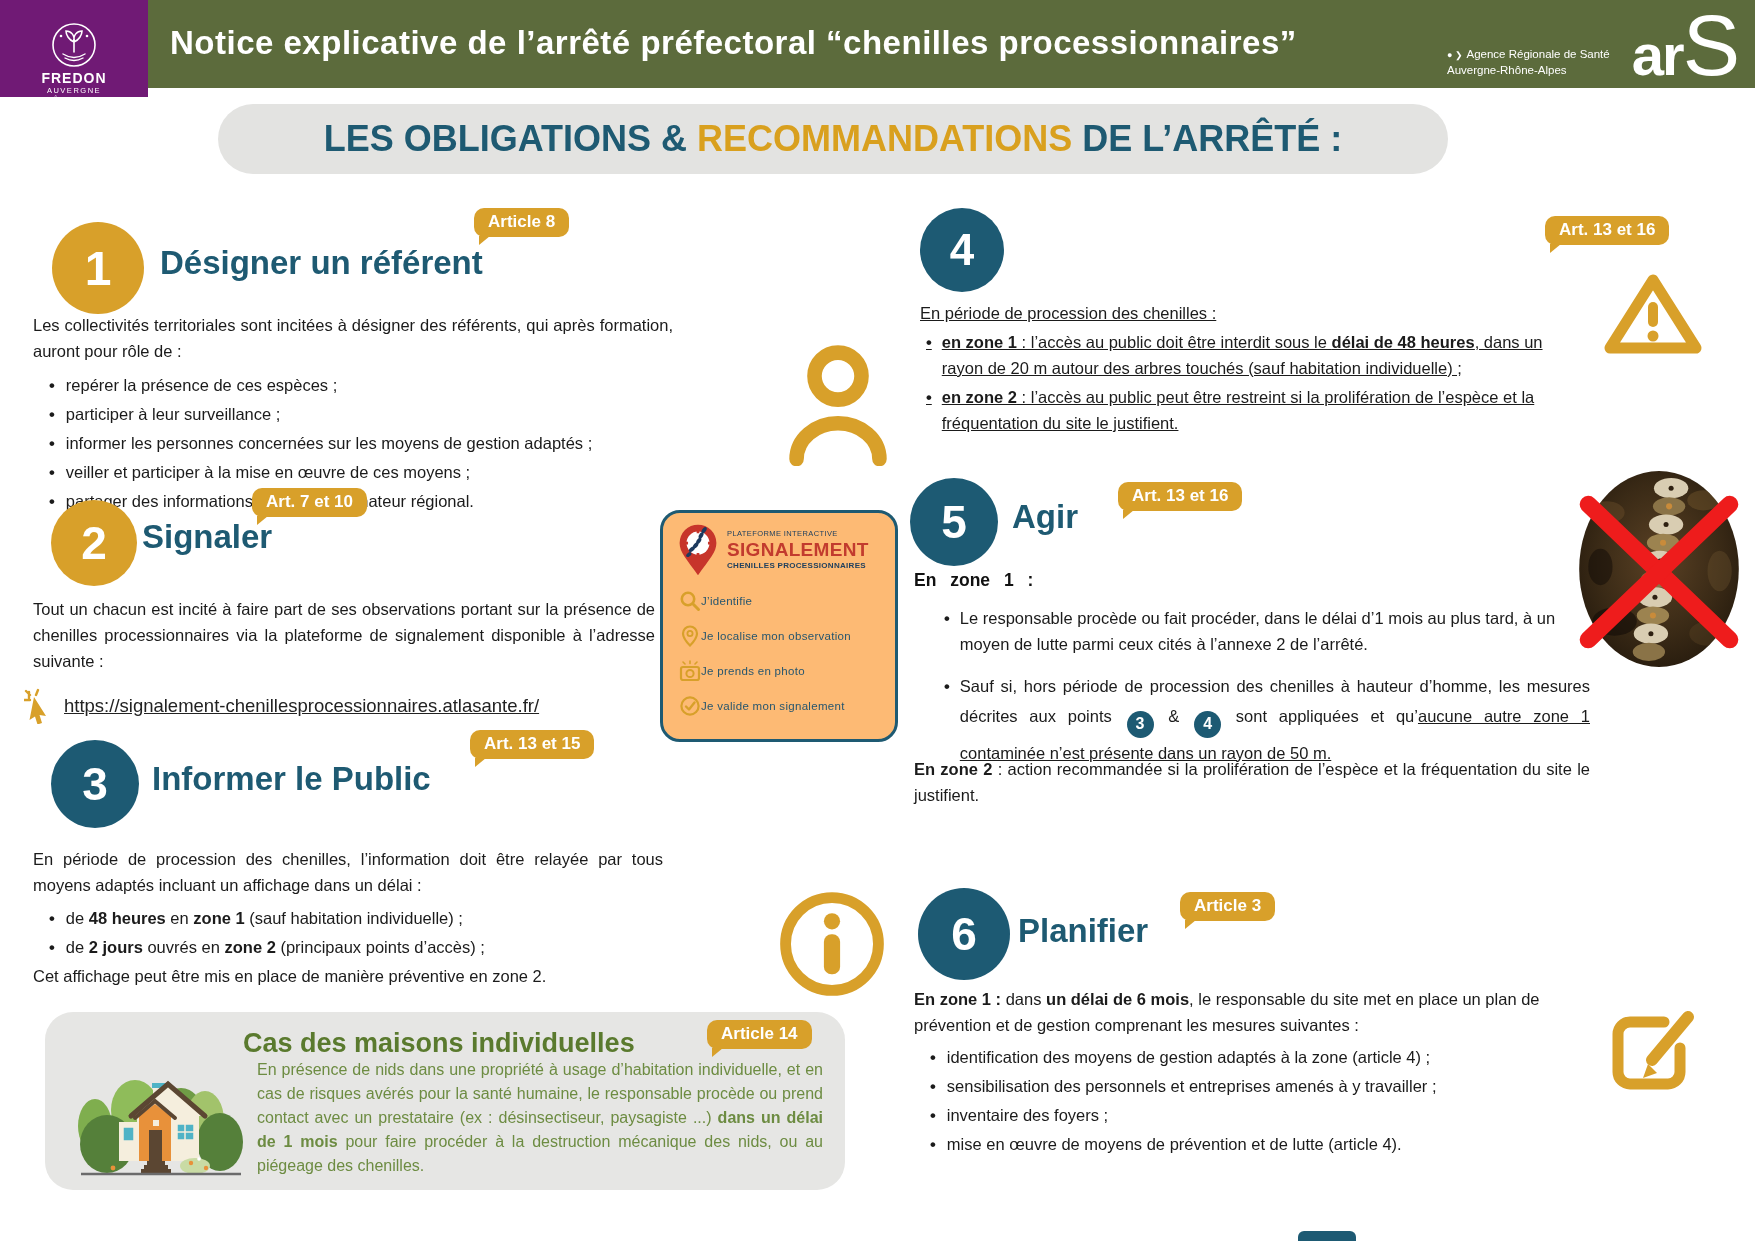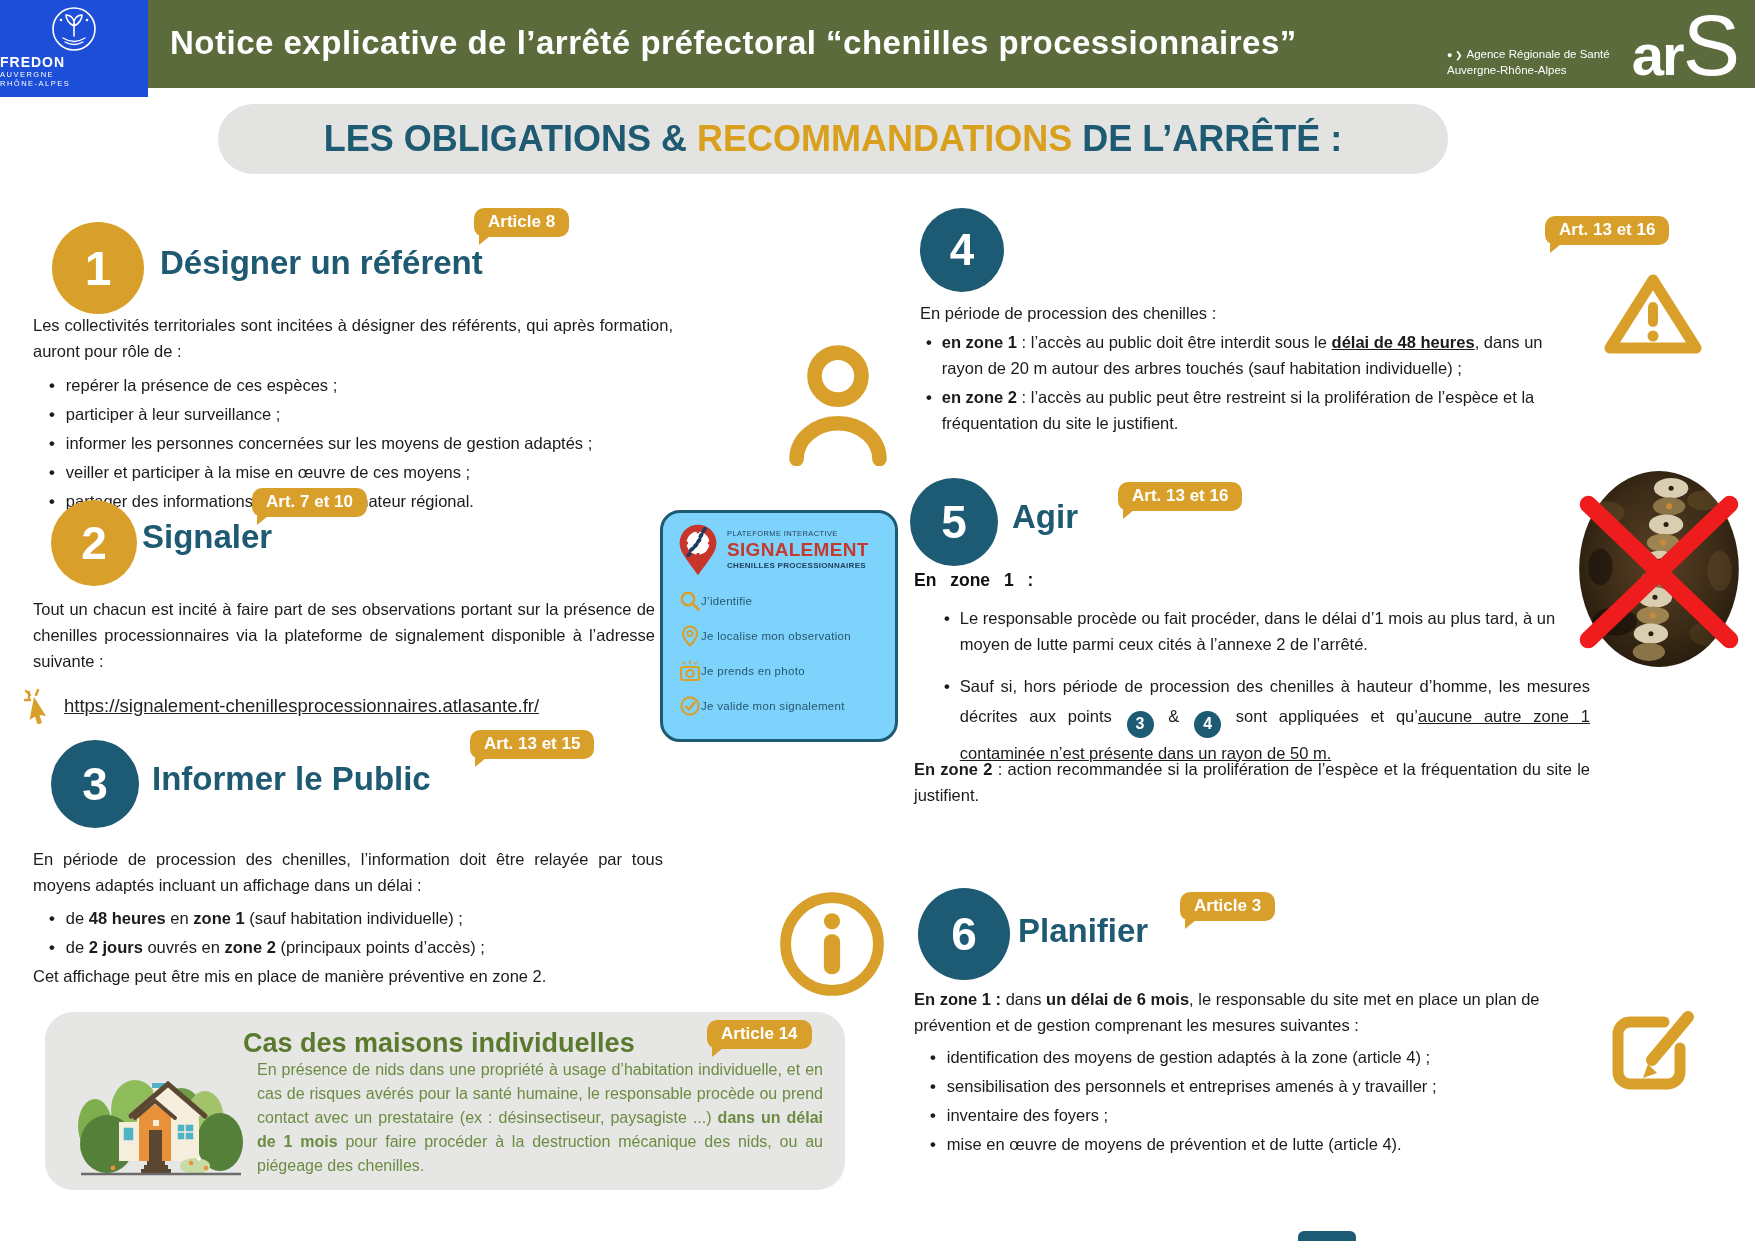--- a/index.html
+++ b/index.html
@@ -2,21 +2,21 @@
 <html><head>
 <meta charset="utf-8">
 <style>
   * { margin:0; padding:0; box-sizing:border-box; }
   html,body { width:1755px; height:1241px; background:#ffffff; font-family:"Liberation Sans", sans-serif; overflow:hidden; }
   .page { position:relative; width:1755px; height:1241px; background:#fff; }
   .abs { position:absolute; }
 
   
   .header { position:absolute; left:0; top:0; width:1755px; height:88px; background:#5c6b3c; }
-  .fredon { position:absolute; left:0; top:0; width:148px; height:97px; background:#1d4ed8; color:#fff; padding-top:6px; z-index:2; }
+  .fredon { position:absolute; left:0; top:0; width:148px; height:97px; background:#701a75; color:#fff; text-align:center; padding-top:22px; z-index:2; }
   .fredon svg { display:block; margin:0 auto; }
   .fredon-name { font-size:14px; font-weight:700; letter-spacing:1px; margin-top:2px; }
   .fredon-region { font-size:7.5px; letter-spacing:1.5px; line-height:9px; }
   .page-title { position:absolute; left:170px; right:380px; top:24px; text-align:left; color:#ffffff; font-size:33px; font-weight:700; letter-spacing:.5px; white-space:nowrap; }
   .ars { position:absolute; right:18px; top:2px; color:#fff; width:330px; }
   .ars-word { text-align:right; line-height:1; white-space:nowrap; }
   .ars-ar { font-size:58px; font-weight:700; letter-spacing:-2px; }
   .ars-s { font-size:86px; font-weight:400; letter-spacing:-3px; }
   .ars-sub { position:absolute; left:40px; top:46px; font-size:11.5px; white-space:nowrap; }
   .ars-sub .marks { font-size:9px; margin-right:4px; }
@@ -35,21 +35,21 @@
   .body { font-size:16.5px; line-height:26px; color:#1b1b1b; }
   .just { text-align:justify; }
   .bullet { display:flex; margin-top:3px; }
   .bullet::before { content:'\2022'; margin:0 11px 0 16px; font-weight:700; }
   .bullet.tight::before { margin:0 10px 0 6px; }
   .bb { font-weight:700; } .uu { text-decoration:underline; } .bb.uu { font-weight:700; text-decoration:underline; }
   .inline-num { display:inline-flex; width:27px; height:27px; border-radius:50%; background:#1d5a73; color:#fff; align-items:center; justify-content:center; font-weight:700; font-size:16px; margin:0 3px; vertical-align:-7px; }
   .zone-label { font-weight:800; font-size:17.5px; color:#111; word-spacing:9px; }
 
   
-  .platform { position:absolute; left:660px; top:510px; width:238px; height:232px; background:#7dd3fc; border:3px solid #1e5a72; border-radius:20px; padding:10px 12px 8px; }
+  .platform { position:absolute; left:660px; top:510px; width:238px; height:232px; background:#fdba74; border:3px solid #1e5a72; border-radius:20px; padding:10px 12px 8px; }
   .plat-head { display:flex; align-items:center; gap:6px; }
   .plat-head-text { line-height:1.15; }
   .plat-kicker { font-size:7.5px; letter-spacing:.4px; color:#22415e; font-weight:400; }
   .plat-title { font-size:19px; font-weight:800; color:#c23b2e; letter-spacing:.3px; }
   .plat-sub { font-size:8px; font-weight:700; color:#22415e; letter-spacing:.3px; }
   .plat-item { display:flex; align-items:center; gap:0; margin:13px 0 0 4px; }
   .plat-item span { font-size:11.5px; color:#27566e; letter-spacing:.3px; }
 
   
   .maison { position:absolute; left:45px; top:1012px; width:800px; height:178px; background:#e6e6e4; border-radius:28px; }
@@ -234,21 +234,21 @@
       <circle cx="40" cy="104" r="2.4" fill="#e8913a"></circle>
         <circle cx="118" cy="99" r="2.2" fill="#e8913a"></circle>
         <circle cx="133" cy="104" r="2.2" fill="#e8913a"></circle>
         <circle cx="126" cy="95" r="1.8" fill="#ffffff"></circle>
     </svg>
     <div class="maison-text"><span>En présence de nids dans une propriété à usage d’habitation individuelle, et en cas de risques avérés pour la santé humaine, le responsable procède ou prend contact avec un prestataire (ex : désinsectiseur, paysagiste ...) </span><span class="bb">dans un délai de 1 mois</span><span> pour faire procéder à la destruction mécanique des nids, ou au piégeage des chenilles.</span></div>
   </div>
 
   <div class="circle-num bg-teal abs" style="left:920px; top:208px; width:84px; height:84px; font-size:44px;">4</div>
   <div class="badge" style="left:1545px; top:216px;">Art. 13 et 16</div>
-  <div class="abs body" style="left:920px; top:300px; width:668px;">
+  <div class="abs body" style="left:920px; top:300px; width:668px;text-decoration:underline;">
     <div>En période de procession des chenilles :</div>
     <div class="bullet tight">
         <span><span class="bb">en zone 1</span><span> : l’accès au public doit être interdit sous le </span><span class="bb uu">délai de 48 heures</span><span>, dans un rayon de 20 m autour des arbres touchés (sauf habitation individuelle) ;</span></span>
       </div>
     <div class="bullet tight">
         <span><span class="bb">en zone 2</span><span> : l’accès au public peut être restreint si la prolifération de l’espèce et la fréquentation du site le justifient.</span></span>
       </div>
   </div>
   <svg class="abs" style="left:1600px; top:270px;" width="106" height="90" viewBox="0 0 106 90">
     <path d="M53 10 L96 78 L10 78 Z" fill="none" stroke="#d8a02a" stroke-width="11" stroke-linejoin="round"></path>

